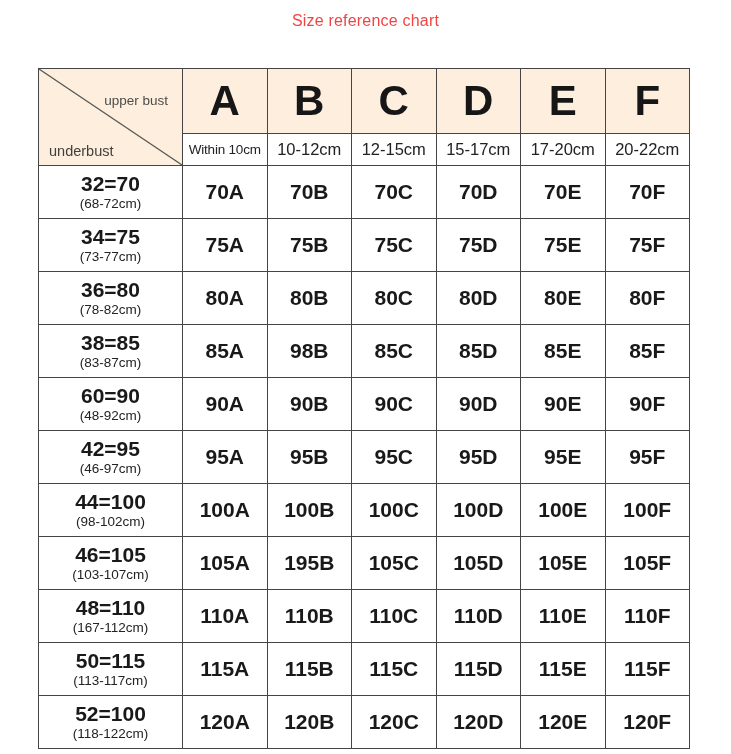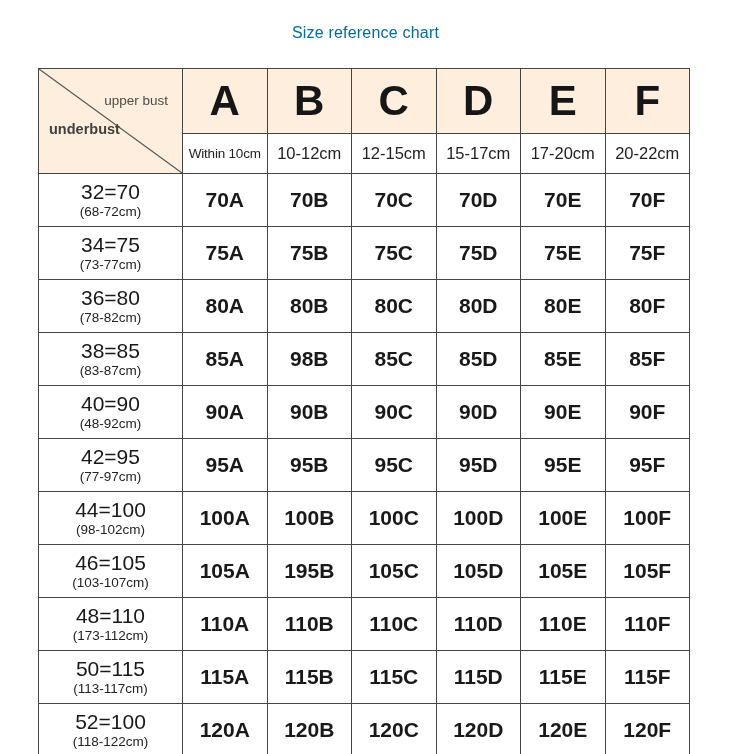--- a/index.html
+++ b/index.html
@@ -4,26 +4,26 @@
 <style>
   * { margin: 0; padding: 0; box-sizing: border-box; }
   html, body { background: #ffffff; }
   body {
     width: 731px; height: 754px;
     position: relative; overflow: hidden;
     font-family: "Liberation Sans", sans-serif;
     color: var(--text, #1d1d1d);
   }
   .title {
-    padding-top: 24px;
+    padding-top: 12px;
     text-align: center;
     font-size: 16px;
     font-weight: 500;
     letter-spacing: 0.2px;
-    color: #0369a1;
+    color: #ef4444;
   }
   table.size-table {
     position: absolute;
     left: 38px; top: 68px;
     width: 652px;
     border-collapse: collapse;
     table-layout: fixed;
   }
   th, td {
     border: 1px solid var(--grid, #454545);
@@ -43,50 +43,50 @@
     display: block;
   }
   th.corner .upper-label {
     position: absolute;
     top: 24px; right: 14px;
     font-size: 13.5px; font-weight: 400;
     color: #4c4c48;
   }
   th.corner .under-label {
     position: absolute;
-    bottom: 36px; left: 10px;
-    font-size: 14.5px; font-weight: 700;
+    bottom: 6px; left: 10px;
+    font-size: 14.5px; font-weight: 400;
     color: #403f3b;
   }
   
   tr.cup-row th.cup {
     height: 65px;
     background: var(--header-bg, #fdeede);
     font-size: 42px;
     font-weight: 600;
     color: #161616;
   }
   
   tr.range-row td.range {
-    height: 40px;
+    height: 32px;
     font-size: 16.5px;
     font-weight: 500;
     color: #222222;
   }
   tr.range-row td.range.small { font-size: 13.5px; letter-spacing: -0.2px; }
   
   tbody th.size-label {
     height: 53px;
     font-weight: 400;
     line-height: 1.15;
     padding: 2px 0 3px 0;
   }
   tbody th.size-label .size-code {
     font-size: 21px;
-    font-weight: 400;
+    font-weight: 700;
     color: #191919;
   }
   tbody th.size-label .cm-range {
     font-size: 13.5px;
     font-weight: 400;
     color: #232323;
   }
   tbody td.size-cell {
     font-size: 21px;
     font-weight: 600;
@@ -181,34 +181,34 @@
           </th>
           <td class="size-cell">85A</td>
           <td class="size-cell">98B</td>
           <td class="size-cell">85C</td>
           <td class="size-cell">85D</td>
           <td class="size-cell">85E</td>
           <td class="size-cell">85F</td>
         </tr>
         <tr>
           <th class="size-label">
-            <div class="size-code">40=90</div>
+            <div class="size-code">60=90</div>
             <div class="cm-range">(48-92cm)</div>
           </th>
           <td class="size-cell">90A</td>
           <td class="size-cell">90B</td>
           <td class="size-cell">90C</td>
           <td class="size-cell">90D</td>
           <td class="size-cell">90E</td>
           <td class="size-cell">90F</td>
         </tr>
         <tr>
           <th class="size-label">
             <div class="size-code">42=95</div>
-            <div class="cm-range">(77-97cm)</div>
+            <div class="cm-range">(46-97cm)</div>
           </th>
           <td class="size-cell">95A</td>
           <td class="size-cell">95B</td>
           <td class="size-cell">95C</td>
           <td class="size-cell">95D</td>
           <td class="size-cell">95E</td>
           <td class="size-cell">95F</td>
         </tr>
         <tr>
           <th class="size-label">
@@ -230,21 +230,21 @@
           <td class="size-cell">105A</td>
           <td class="size-cell">195B</td>
           <td class="size-cell">105C</td>
           <td class="size-cell">105D</td>
           <td class="size-cell">105E</td>
           <td class="size-cell">105F</td>
         </tr>
         <tr>
           <th class="size-label">
             <div class="size-code">48=110</div>
-            <div class="cm-range">(173-112cm)</div>
+            <div class="cm-range">(167-112cm)</div>
           </th>
           <td class="size-cell">110A</td>
           <td class="size-cell">110B</td>
           <td class="size-cell">110C</td>
           <td class="size-cell">110D</td>
           <td class="size-cell">110E</td>
           <td class="size-cell">110F</td>
         </tr>
         <tr>
           <th class="size-label">

